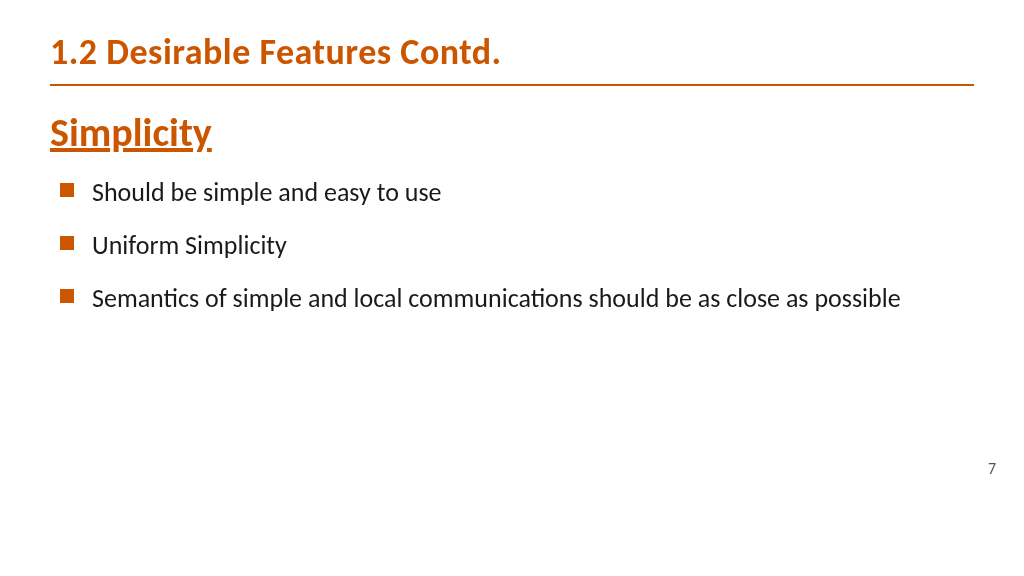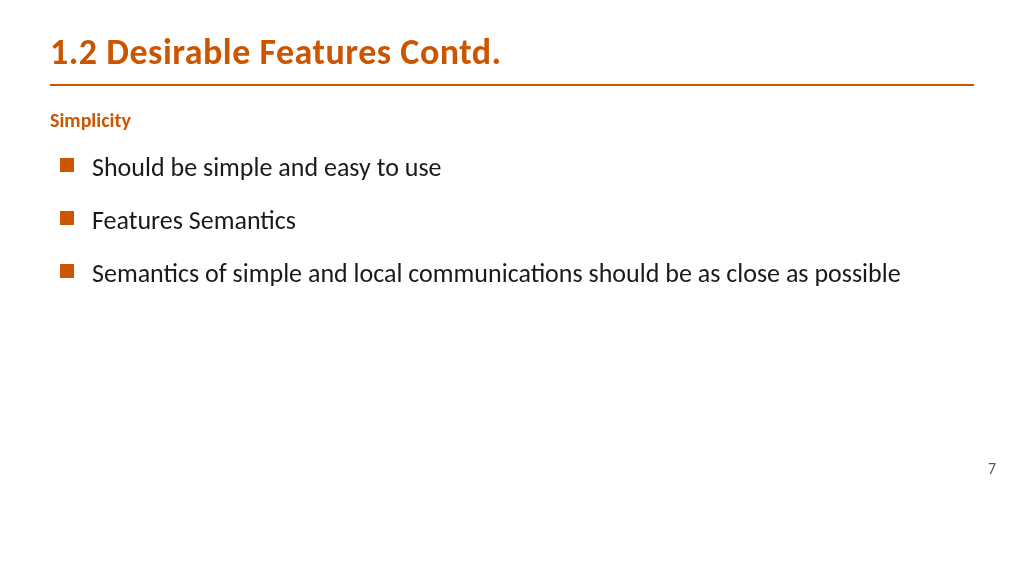--- a/index.html
+++ b/index.html
@@ -34,23 +34,24 @@
     }
 
     .title-divider {
       border: none;
       border-top: 2px solid #cc5500;
       margin-bottom: 22px;
     }
 
     .section-heading {
       color: #cc5500;
-      font-size: 20px;
+      font-size: 40px;
       font-weight: bold;
       margin-bottom: 18px;
+      text-decoration: underline;
     }
 
     .bullet-list {
       list-style: none;
       padding: 0;
       margin: 0 0 0 10px;
     }
 
     .bullet-list li {
       display: flex;
@@ -94,21 +95,21 @@
 
   <h2 class="section-heading">Simplicity</h2>
 
   <ul class="bullet-list">
     <li class="bullet-item">
       <span class="bullet-square"></span>
       <span class="bullet-text">Should be simple and easy to use</span>
     </li>
     <li class="bullet-item">
       <span class="bullet-square"></span>
-      <span class="bullet-text">Features Semantics</span>
+      <span class="bullet-text">Uniform Simplicity</span>
     </li>
     <li class="bullet-item">
       <span class="bullet-square"></span>
       <span class="bullet-text">Semantics of simple and local communications should be as close as possible</span>
     </li>
   </ul>
 
   <div class="slide-number">7</div>
 
 </div>

